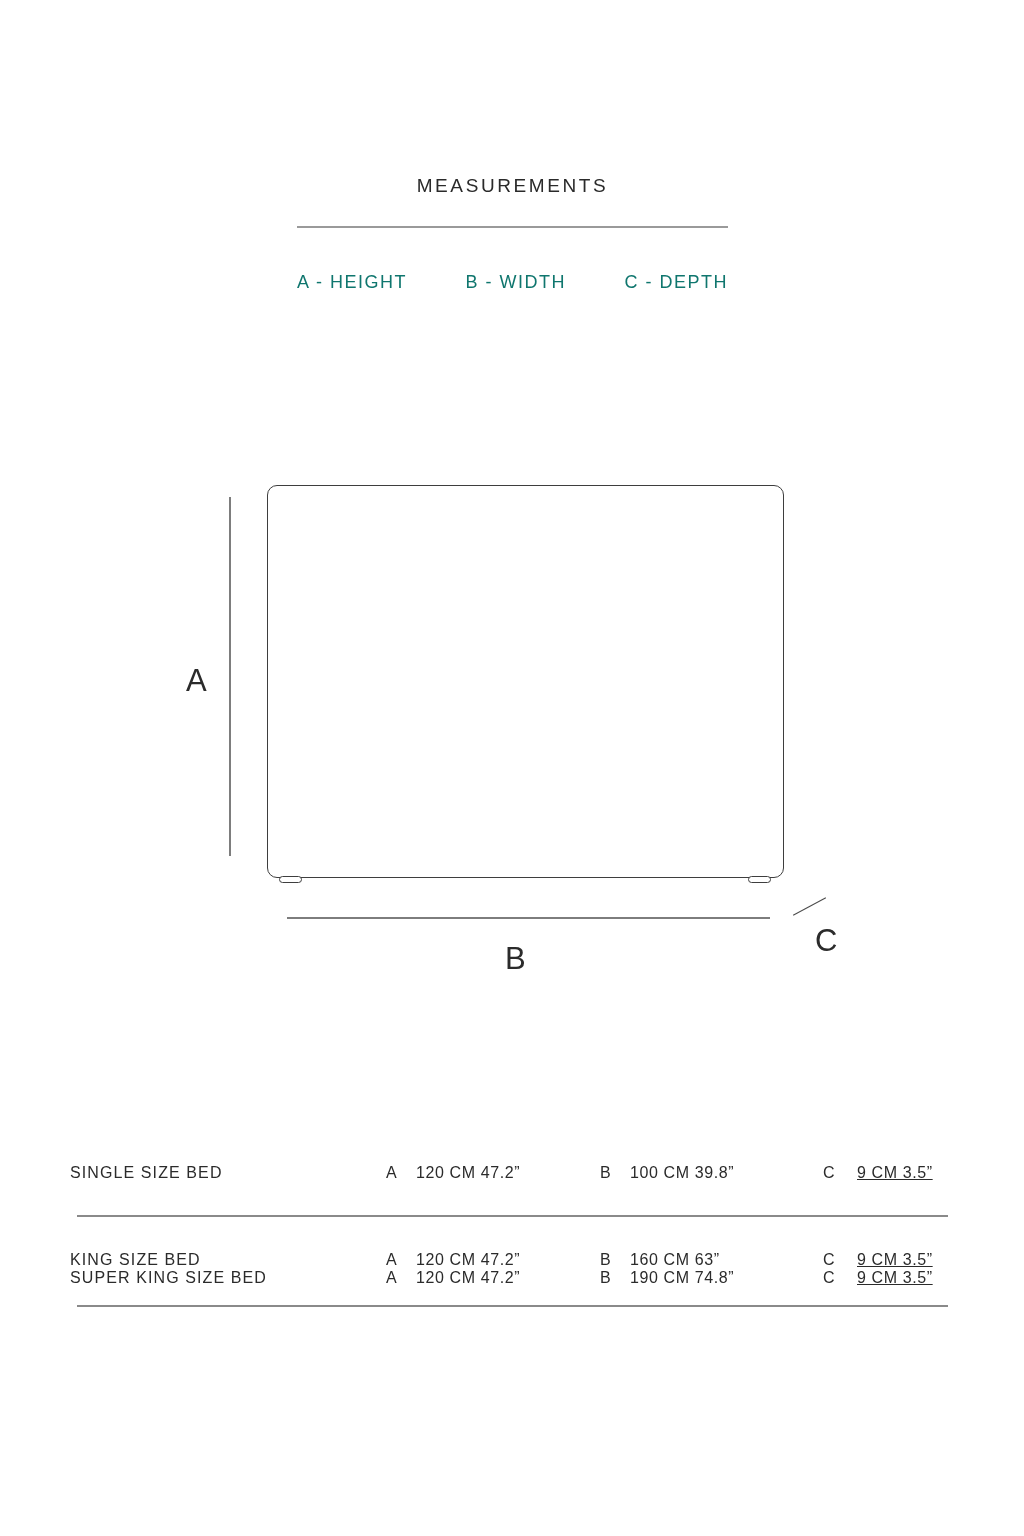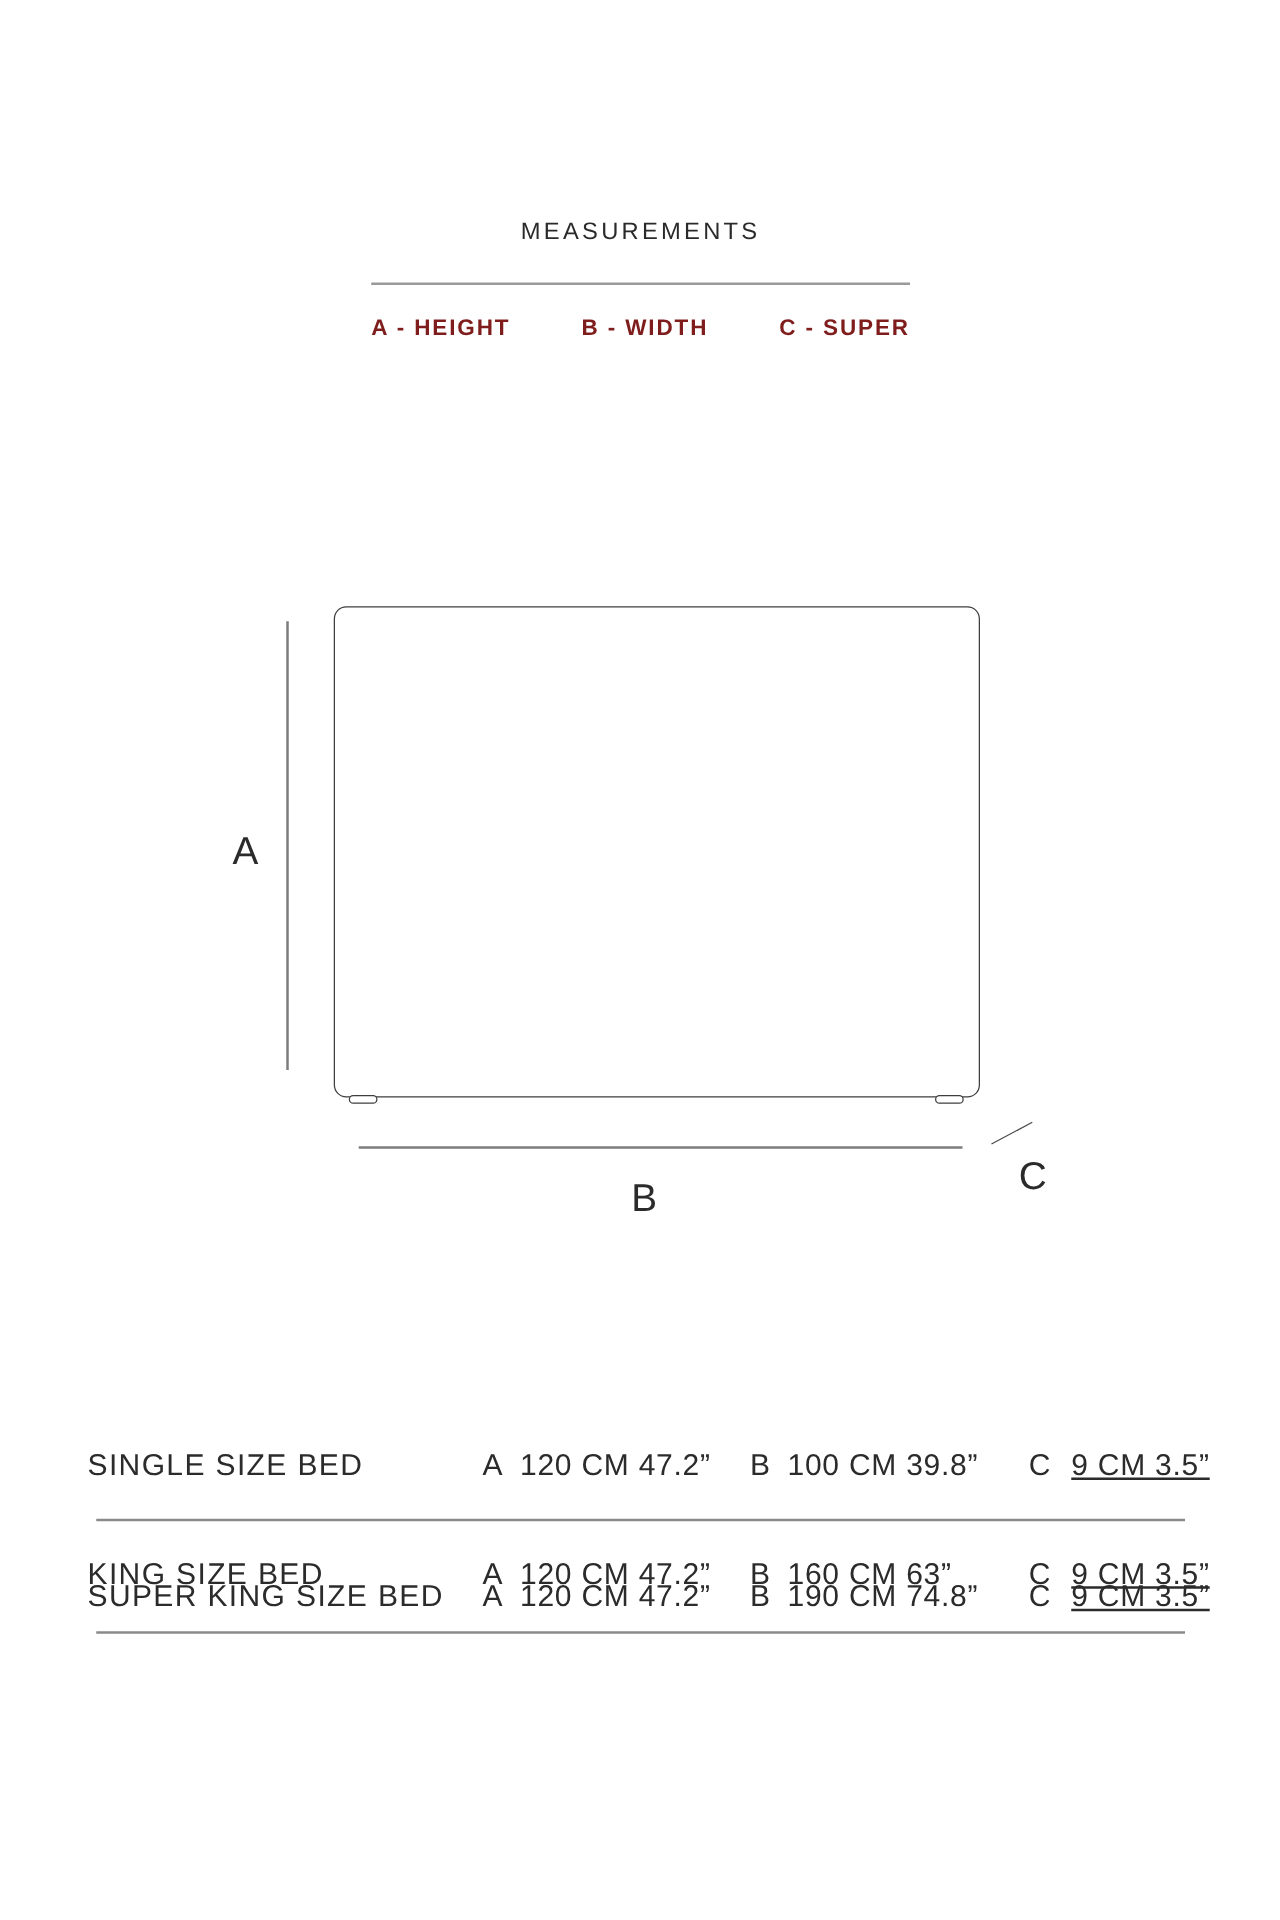--- a/index.html
+++ b/index.html
@@ -20,28 +20,27 @@
     letter-spacing:2.6px;
     color:#2a2a2a;
     white-space:nowrap;
   }
   .hdr-rule{
     margin-top:29px;
     height:1.5px;
     background:#9a9a9a;
   }
   .hdr-legend{
-    margin-top:24px;
+    margin-top:44px;
     display:flex;
     justify-content:space-between;
     font-size:18px;
     letter-spacing:1.5px;
-    color:#7f1d1d;
+    color:#0f766e;
     white-space:nowrap;
-    font-weight:bold;
   }
 
   
   .board{
     position:absolute;
     left:267px;top:485px;
     width:517px;height:393px;
     border:1.5px solid #3e3e3e;
     border-radius:10px;
     background:#fff;
@@ -76,21 +75,21 @@
     line-height:1;
   }
   .label-a{left:186px;top:665px;}
   .label-b{left:505px;top:943px;}
   .label-c{left:815px;top:925px;}
 
   
   .t-row{
     position:absolute;
     left:0;width:1024px;height:24px;
-    font-size:24px;
+    font-size:16px;
     line-height:24px;
     letter-spacing:0.6px;
     white-space:nowrap;
   }
   .t-row .cell{position:absolute;top:0;}
   .cell.name{left:70px;letter-spacing:1.1px;}
   .cell.ka{left:386px;}
   .cell.va{left:416px;}
   .cell.kb{left:600px;}
   .cell.vb{left:630px;}
@@ -111,21 +110,21 @@
 <body>
 
 <div class="page">
 
   <div class="hdr">
     <div class="hdr-title">MEASUREMENTS</div>
     <div class="hdr-rule"></div>
     <div class="hdr-legend">
       <span>A - HEIGHT</span>
       <span>B - WIDTH</span>
-      <span>C - SUPER</span>
+      <span>C - DEPTH</span>
     </div>
   </div>
 
   <div class="board"></div>
   <div class="foot left"></div>
   <div class="foot right"></div>
 
   <div class="measure-line line-a"></div>
   <div class="measure-line line-b"></div>
   <div class="line-c"></div>

